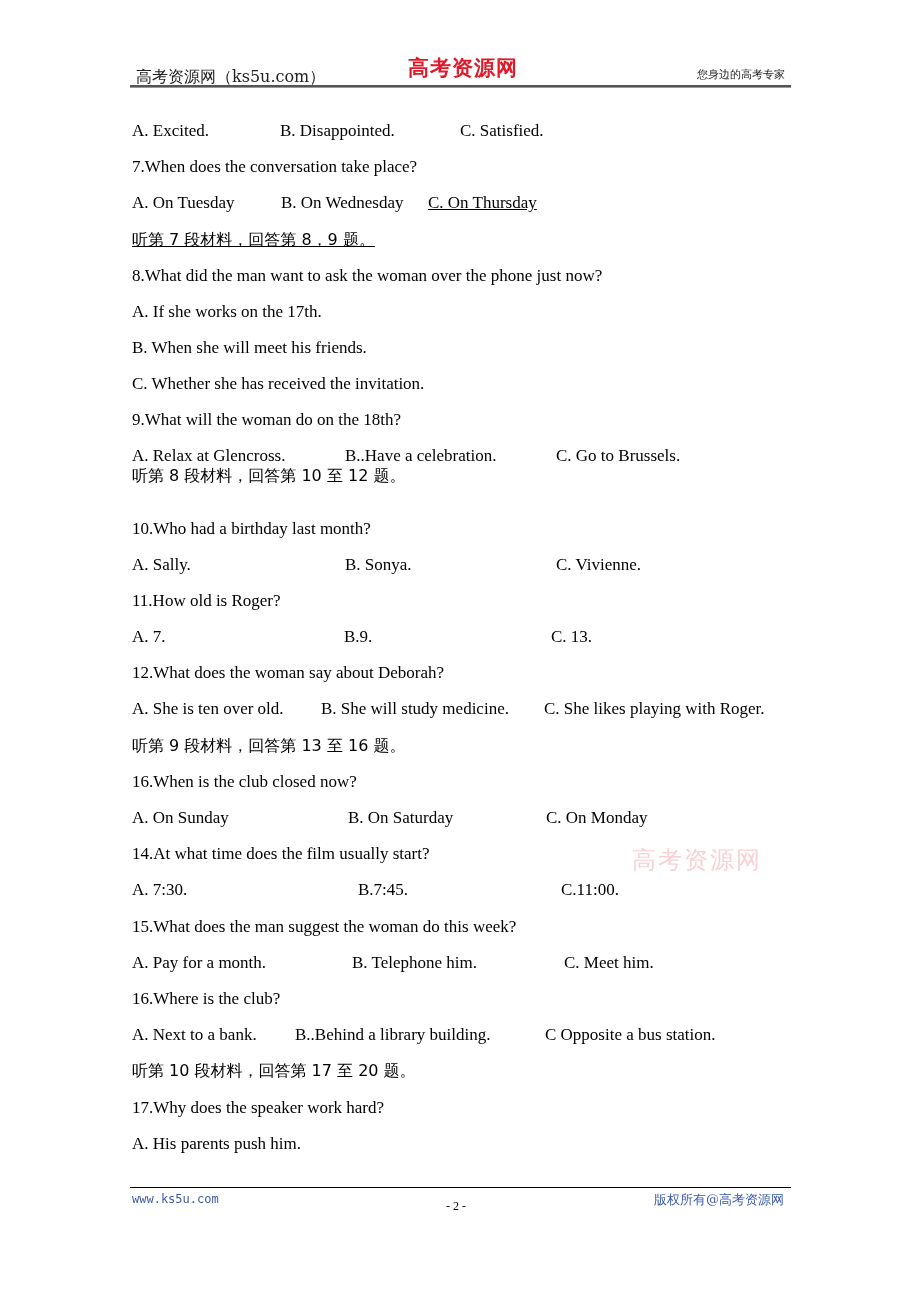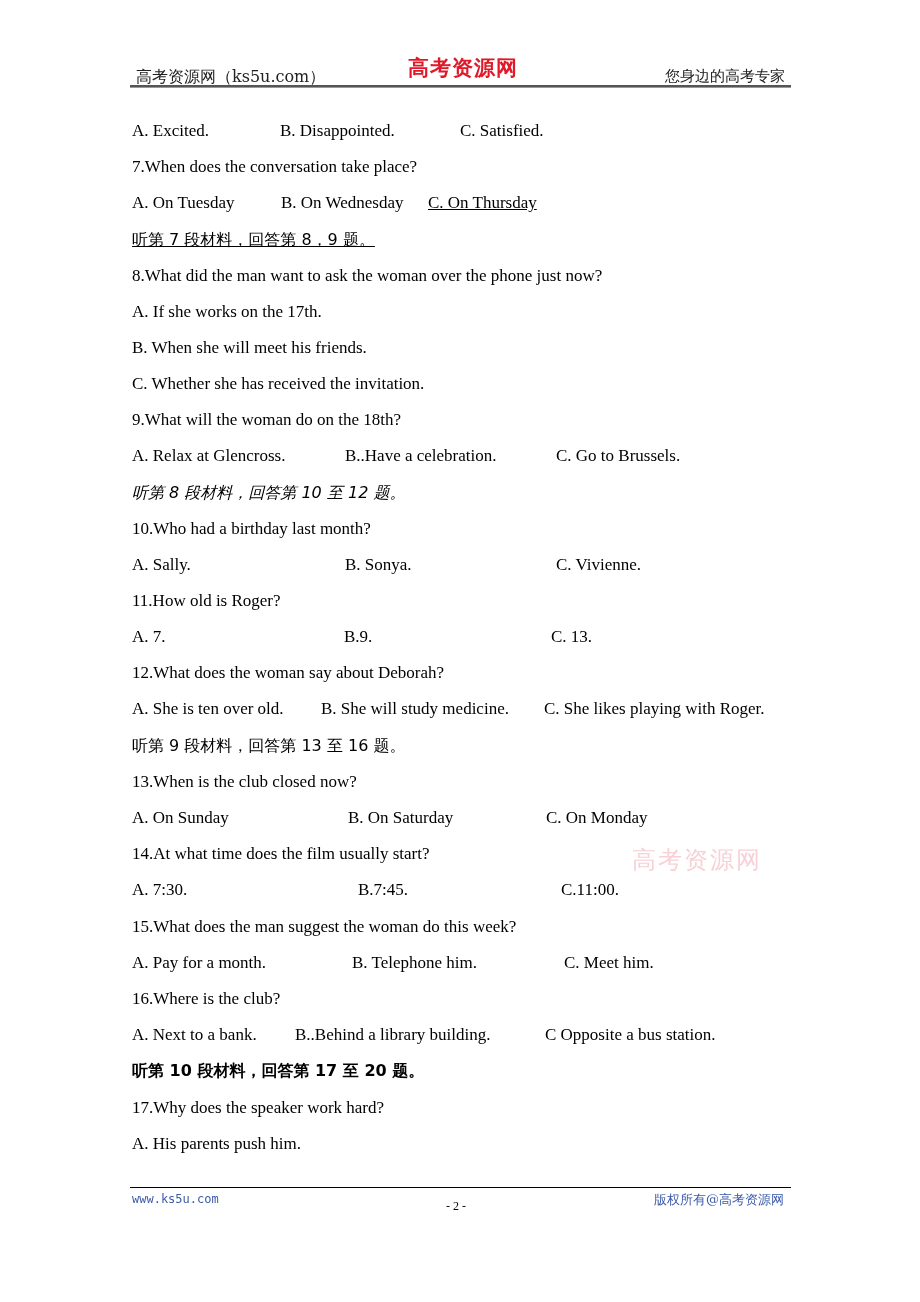--- a/index.html
+++ b/index.html
@@ -3,21 +3,21 @@
   <meta charset="utf-8">
   <style>
     html, body { margin: 0; padding: 0; background: #ffffff; }
     body { width: 920px; height: 1302px; position: relative; overflow: hidden;
            font-family: "Liberation Serif", "DejaVu Serif", serif; color: #000; }
     .header { position: absolute; left: 130px; top: 52px; width: 661px; height: 34px; }
     .header-left { position: absolute; left: 6px; top: 15px; font-size: 16px; color: #222;
                    font-family: "DejaVu Serif", serif; }
     .header-logo { position: absolute; left: 278px; top: 2px; font-size: 21px; color: #e0192a;
                    font-weight: bold; font-family: "DejaVu Serif", serif; letter-spacing: 1px; }
-    .header-right { position: absolute; right: 6px; top: 15px; font-size: 15px; color: #222;
+    .header-right { position: absolute; right: 6px; top: 15px; font-size: 11px; color: #222;
                     font-family: "DejaVu Serif", serif; }
     .header-rule { position: absolute; left: 130px; top: 85px; width: 661px; height: 2px;
                    background: #555; border-bottom: 1px solid #999; }
     .line { position: absolute; left: 132px; font-size: 17px; white-space: nowrap; line-height: 20px; }
     .cn { font-family: "DejaVu Sans", sans-serif; font-size: 16px; }
     .opt { position: absolute; white-space: nowrap; }
     .watermark { position: absolute; left: 632px; top: 844px; font-size: 24px; color: #f6c9cf;
                  font-family: "DejaVu Serif", serif; letter-spacing: 2px; opacity: 0.85; }
     .footer-rule { position: absolute; left: 130px; top: 1187px; width: 661px; height: 1px; background: #000; }
     .footer-left { position: absolute; left: 132px; top: 1192px; font-size: 12px; color: #3b5ba8;
@@ -47,51 +47,51 @@
     <span class="line opt" style="top: 193px; left: 428px; text-decoration: underline;">C. On Thursday</span>
     <div class="line cn" style="top: 230px; text-decoration: underline;">听第 7 段材料，回答第 8，9 题。</div>
     <div class="line" style="top: 266px;">8.What did the man want to ask the woman over the phone just now?</div>
     <div class="line" style="top: 302px;">A. If she works on the 17th.</div>
     <div class="line" style="top: 338px;">B. When she will meet his friends.</div>
     <div class="line" style="top: 374px;">C. Whether she has received the invitation.</div>
     <div class="line" style="top: 410px;">9.What will the woman do on the 18th?</div>
     <span class="line opt" style="top: 446px; left: 132px;">A. Relax at Glencross.</span>
     <span class="line opt" style="top: 446px; left: 345px;">B..Have a celebration.</span>
     <span class="line opt" style="top: 446px; left: 556px;">C. Go to Brussels.</span>
-    <div class="line cn" style="top: 483px; font-style: italic;">听第 8 段材料，回答第 10 至 12 题。</div>
+    <div class="line cn" style="top: 466px;">听第 8 段材料，回答第 10 至 12 题。</div>
     <div class="line" style="top: 519px;">10.Who had a birthday last month?</div>
     <span class="line opt" style="top: 555px; left: 132px;">A. Sally.</span>
     <span class="line opt" style="top: 555px; left: 345px;">B. Sonya.</span>
     <span class="line opt" style="top: 555px; left: 556px;">C. Vivienne.</span>
     <div class="line" style="top: 591px;">11.How old is Roger?</div>
     <span class="line opt" style="top: 627px; left: 132px;">A. 7.</span>
     <span class="line opt" style="top: 627px; left: 344px;">B.9.</span>
     <span class="line opt" style="top: 627px; left: 551px;">C. 13.</span>
     <div class="line" style="top: 663px;">12.What does the woman say about Deborah?</div>
     <span class="line opt" style="top: 699px; left: 132px;">A. She is ten over old.</span>
     <span class="line opt" style="top: 699px; left: 321px;">B. She will study medicine.</span>
     <span class="line opt" style="top: 699px; left: 544px;">C. She likes playing with Roger.</span>
     <div class="line cn" style="top: 736px;">听第 9 段材料，回答第 13 至 16 题。</div>
-    <div class="line" style="top: 772px;">13.When is the club closed now?</div>
+    <div class="line" style="top: 772px;">16.When is the club closed now?</div>
     <span class="line opt" style="top: 808px; left: 132px;">A. On Sunday</span>
     <span class="line opt" style="top: 808px; left: 348px;">B. On Saturday</span>
     <span class="line opt" style="top: 808px; left: 546px;">C. On Monday</span>
     <div class="line" style="top: 844px;">14.At what time does the film usually start?</div>
     <span class="line opt" style="top: 880px; left: 132px;">A. 7:30.</span>
     <span class="line opt" style="top: 880px; left: 358px;">B.7:45.</span>
     <span class="line opt" style="top: 880px; left: 561px;">C.11:00.</span>
     <div class="line" style="top: 917px;">15.What does the man suggest the woman do this week?</div>
     <span class="line opt" style="top: 953px; left: 132px;">A. Pay for a month.</span>
     <span class="line opt" style="top: 953px; left: 352px;">B. Telephone him.</span>
     <span class="line opt" style="top: 953px; left: 564px;">C. Meet him.</span>
     <div class="line" style="top: 989px;">16.Where is the club?</div>
     <span class="line opt" style="top: 1025px; left: 132px;">A. Next to a bank.</span>
     <span class="line opt" style="top: 1025px; left: 295px;">B..Behind a library building.</span>
     <span class="line opt" style="top: 1025px; left: 545px;">C Opposite a bus station.</span>
-    <div class="line cn" style="top: 1061px; font-weight: bold;">听第 10 段材料，回答第 17 至 20 题。</div>
+    <div class="line cn" style="top: 1061px;">听第 10 段材料，回答第 17 至 20 题。</div>
     <div class="line" style="top: 1098px;">17.Why does the speaker work hard?</div>
     <div class="line" style="top: 1134px;">A. His parents push him.</div>
   </div>
 
 <div class="watermark">高考资源网</div>
 
 <div class="footer-rule"></div>
 <a class="footer-left">www.ks5u.com</a>
 <span class="footer-center">- 2 -</span>
 <span class="footer-right">版权所有@高考资源网</span>

